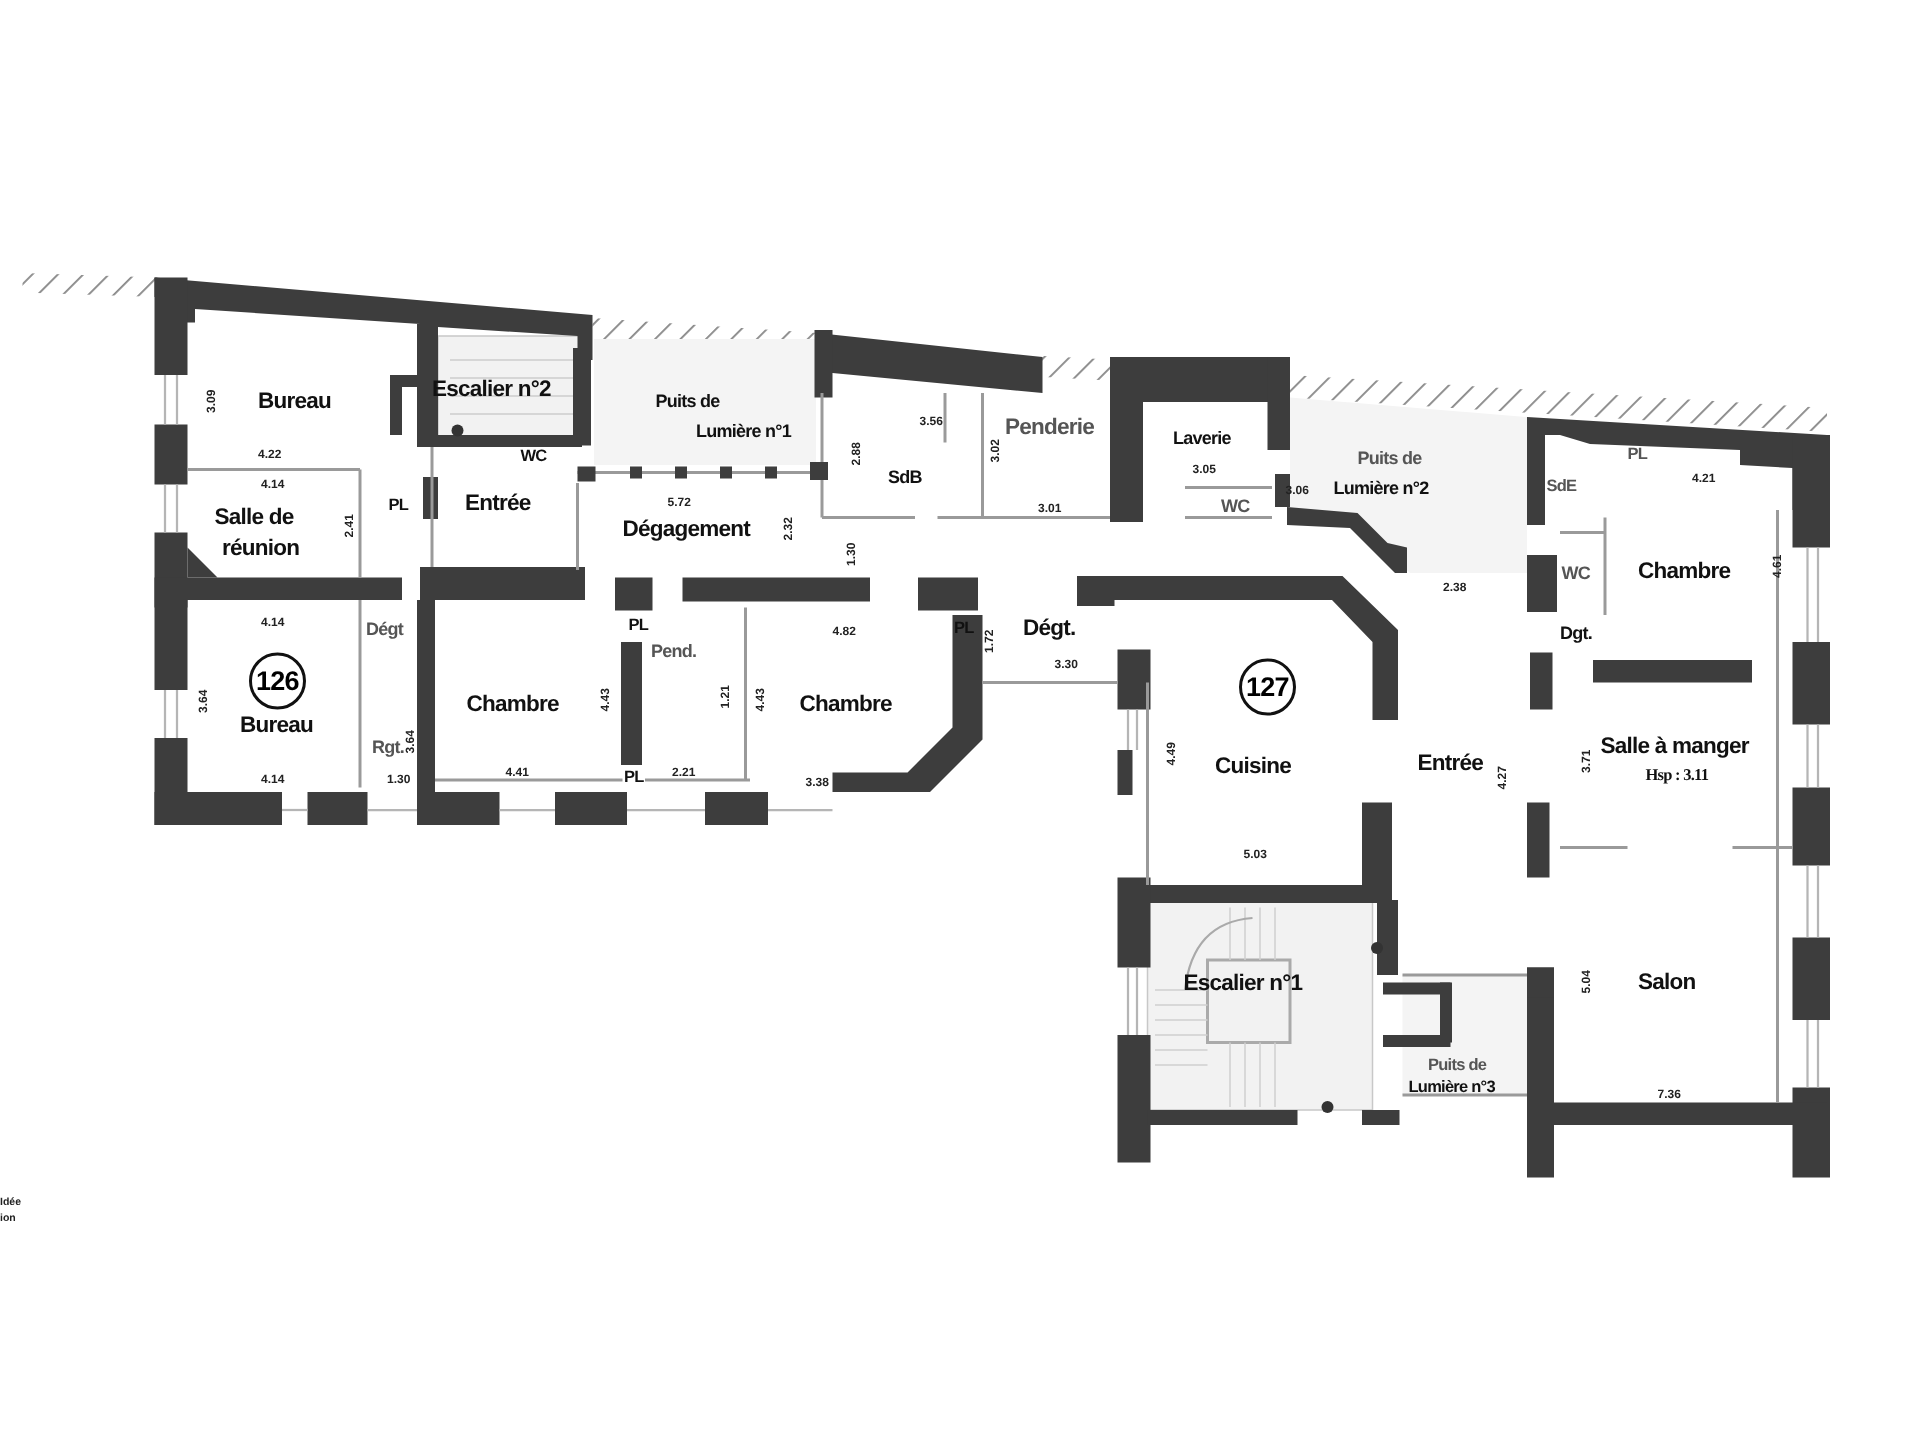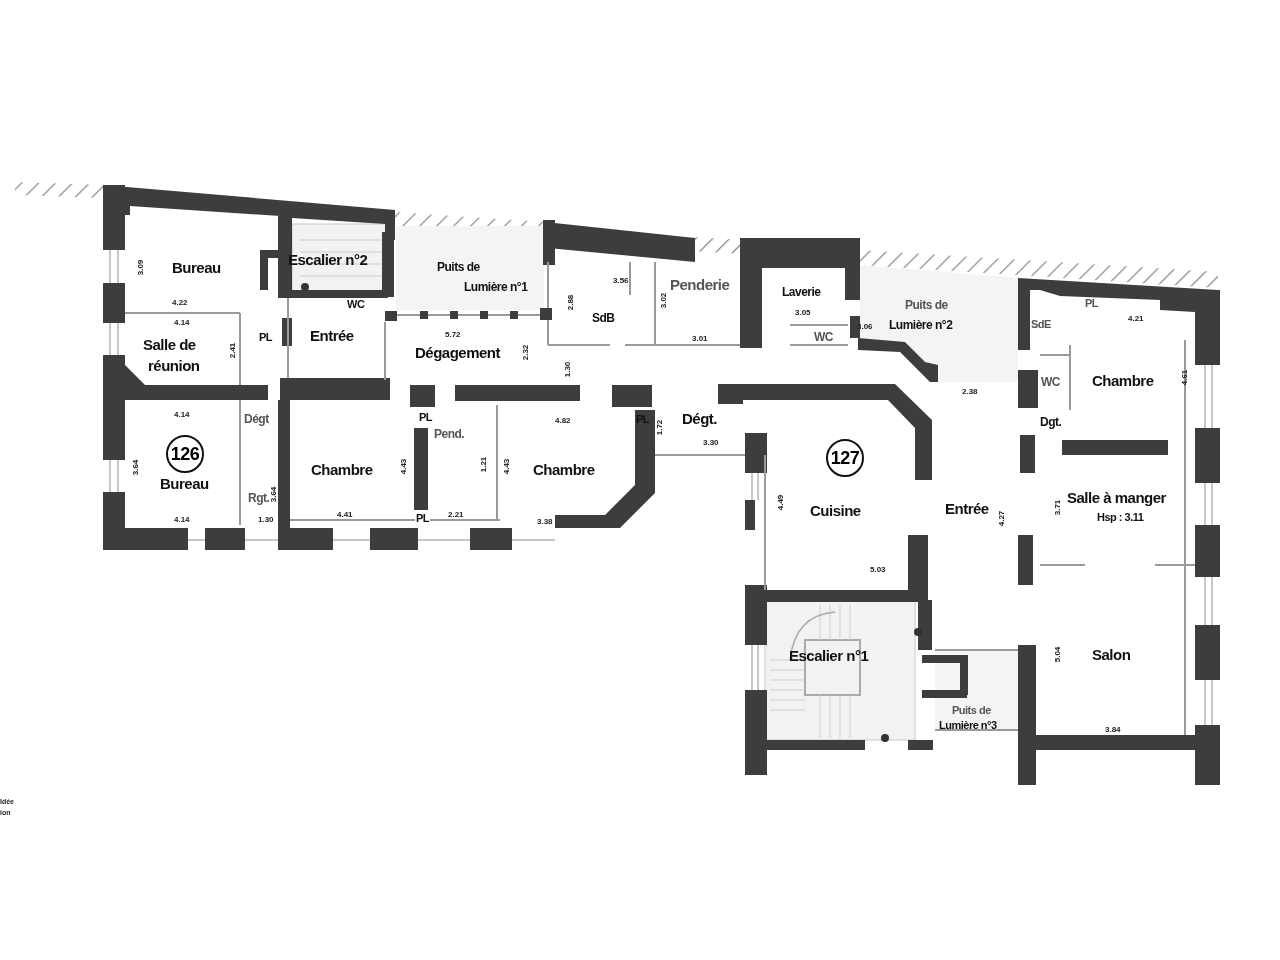--- a/index.html
+++ b/index.html
@@ -254,21 +254,21 @@
 <div class="lbl sm grey" style="left:434px;top:427px;">Pend.</div>
 <div class="lbl xs" style="left:416px;top:512px;">PL</div>
 <div class="lbl" style="left:533px;top:461px;">Chambre</div>
 <div class="lbl xs" style="left:636px;top:413px;">PL</div>
 <div class="lbl" style="left:682px;top:410px;">Dégt.</div>
 
 <div class="unit-badge" style="left:826px;top:439px;">127</div>
 <div class="lbl" style="left:810px;top:502px;">Cuisine</div>
 <div class="lbl" style="left:945px;top:500px;">Entrée</div>
 <div class="lbl" style="left:1067px;top:489px;">Salle à manger</div>
-<div class="lbl xs" style="left:1097px;top:511px;">Hsp : 3.11</div>
+<div class="lbl xs" style="left:1097px;top:511px;font-family:Liberation Serif, serif;">Hsp : 3.11</div>
 <div class="lbl" style="left:1092px;top:646px;">Salon</div>
 <div class="lbl" style="left:789px;top:647px;">Escalier n°1</div>
 <div class="lbl xs grey" style="left:952px;top:704px;">Puits de</div>
 <div class="lbl xs" style="left:939px;top:719px;">Lumière n°3</div>
 
 <div class="dim v" style="left:133px;top:263px;">3.09</div>
 <div class="dim" style="left:172px;top:298px;">4.22</div>
 <div class="dim" style="left:174px;top:318px;">4.14</div>
 <div class="dim v" style="left:225px;top:346px;">2.41</div>
 <div class="dim" style="left:174px;top:410px;">4.14</div>
@@ -291,20 +291,20 @@
 <div class="dim v" style="left:396px;top:462px;">4.43</div>
 <div class="dim" style="left:337px;top:510px;">4.41</div>
 <div class="dim v" style="left:476px;top:460px;">1.21</div>
 <div class="dim" style="left:448px;top:510px;">2.21</div>
 <div class="dim v" style="left:499px;top:462px;">4.43</div>
 <div class="dim" style="left:555px;top:416px;">4.82</div>
 <div class="dim" style="left:537px;top:517px;">3.38</div>
 <div class="dim v" style="left:652px;top:423px;">1.72</div>
 <div class="dim" style="left:703px;top:438px;">3.30</div>
 <div class="dim v" style="left:773px;top:498px;">4.49</div>
-<div class="dim" style="left:829px;top:565px;margin-left:41px;">5.03</div>
+<div class="dim" style="left:829px;top:565px;">5.03</div>
 <div class="dim v" style="left:994px;top:514px;">4.27</div>
 <div class="dim v" style="left:1050px;top:503px;">3.71</div>
 <div class="dim v" style="left:1050px;top:650px;">5.04</div>
-<div class="dim" style="left:1105px;top:725px;">3.84</div>
+<div class="dim" style="left:1105px;top:725px;">7.36</div>
 
 <div class="legend" style="top:798px;">Idée</div>
 <div class="legend" style="top:809px;">ion</div>
 
 </body></html>

